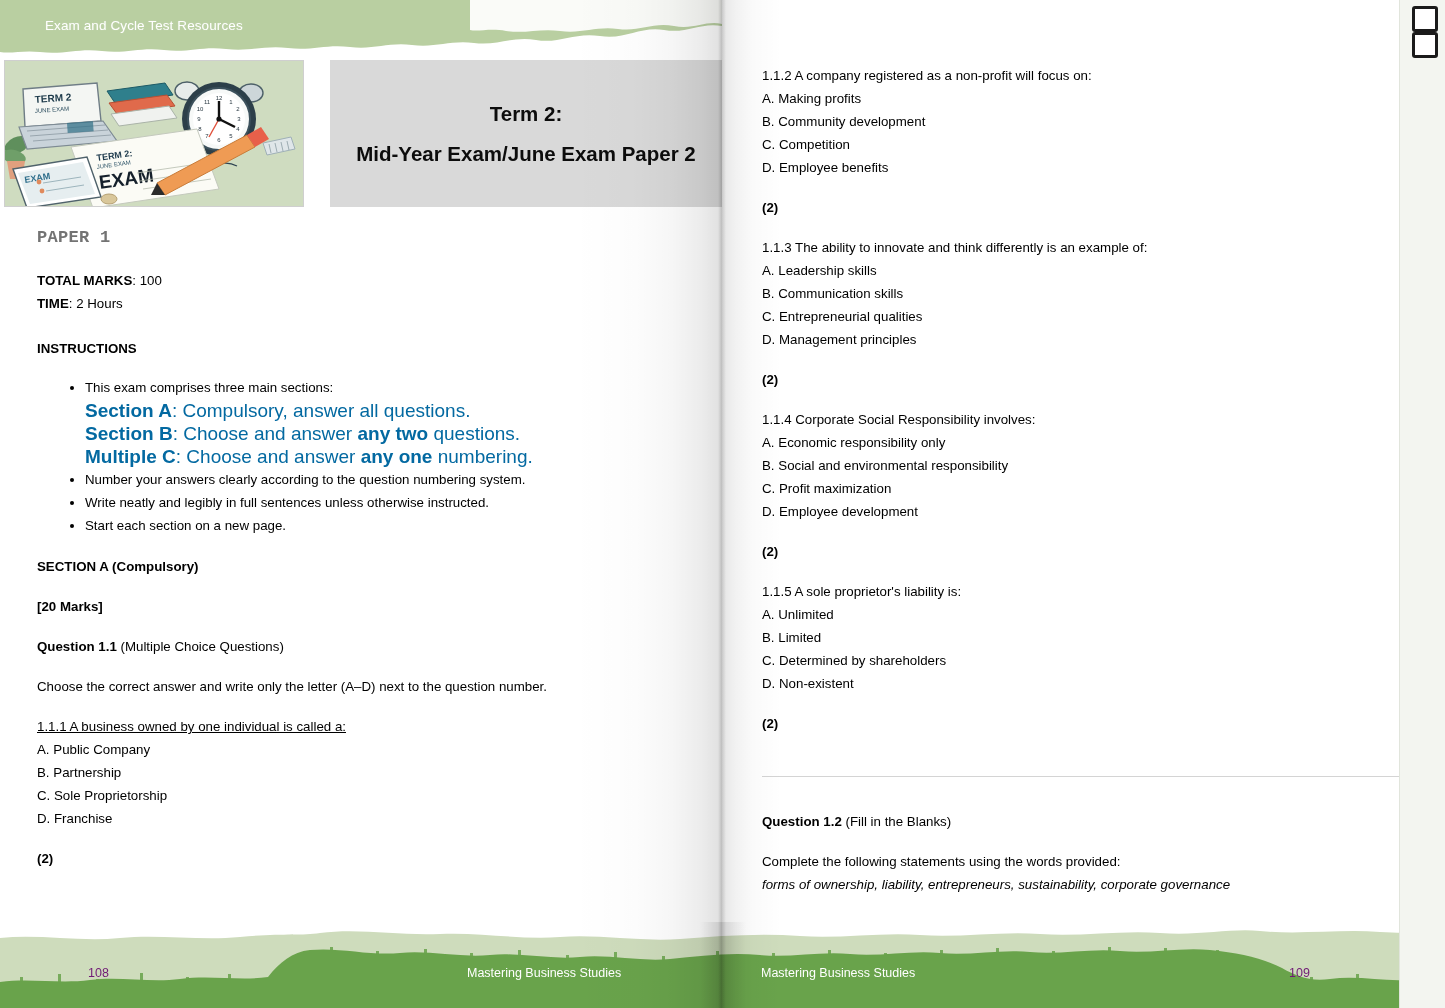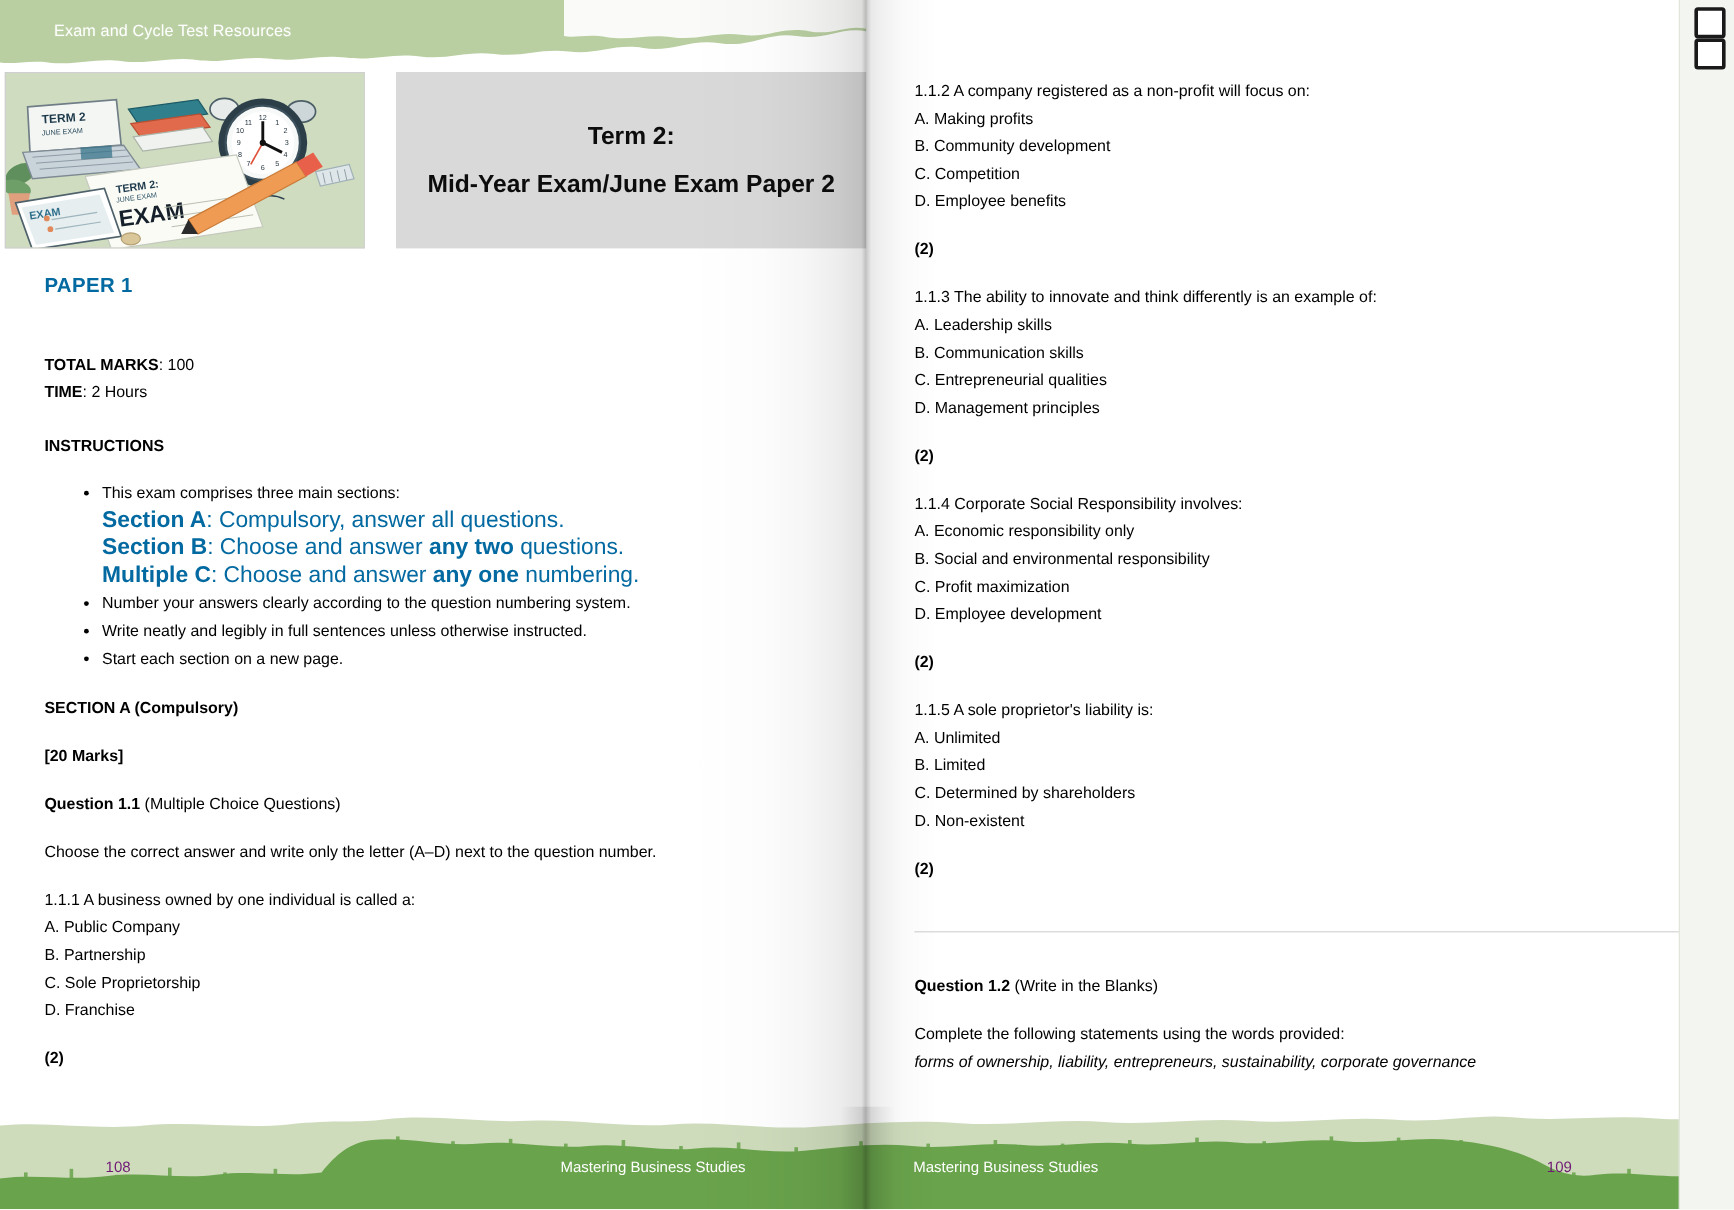--- a/index.html
+++ b/index.html
@@ -160,23 +160,24 @@
   #body-right {
     position: absolute;
     left: 40px; top: 64px;
     width: 645px;
     z-index: 10;
   }
 
   #paper-heading {
     font-size: 17px;
     font-weight: bold;
-    color: #0369a1;
+    color: #737373;
     letter-spacing: .3px;
-    margin: 0 0 44px 0;
+    margin: 0 0 22px 0;
+    font-family: Liberation Mono, monospace;
   }
 
   .t {
     font-size: 13.3px;
     color: #000000;
     line-height: 23px;
     margin: 0 0 0 0;
   }
   .gap-m { margin-bottom: 22px; }
   .b { font-weight: bold; }
@@ -405,21 +406,21 @@
         <p class="t b" style="margin-top:18px;">SECTION A (Compulsory)</p>
 
         <p class="t b" style="margin-top:17px;">[20 Marks]</p>
 
         <p class="t" style="margin-top:17px;">
           <span class="b">Question 1.1</span><span> (Multiple Choice Questions)</span>
         </p>
 
         <p class="t" style="margin-top:17px;">Choose the correct answer and write only the letter (A–D) next to the question number.</p>
 
-        <p class="t" style="margin-top:17px;">1.1.1 A business owned by one individual is called a:</p>
+        <p class="t" style="margin-top:17px;text-decoration:underline;">1.1.1 A business owned by one individual is called a:</p>
         <p class="t">A. Public Company</p>
         <p class="t">B. Partnership</p>
         <p class="t">C. Sole Proprietorship</p>
         <p class="t">D. Franchise</p>
 
         <p class="marks" style="margin-top:17px;">(2)</p>
       </div>
     </div>
 
     <div class="page" id="page-right">
@@ -462,21 +463,21 @@
         <p class="t" style="margin-top:17px;">1.1.5 A sole proprietor's liability is:</p>
         <p class="t">A. Unlimited</p>
         <p class="t">B. Limited</p>
         <p class="t">C. Determined by shareholders</p>
         <p class="t">D. Non-existent</p>
         <p class="marks" style="margin-top:17px;">(2)</p>
 
         <hr class="rule" style="margin-top:41px;">
 
         <p class="t" style="margin-top:33px;">
-          <span class="b">Question 1.2</span><span> (Write in the Blanks)</span>
+          <span class="b">Question 1.2</span><span> (Fill in the Blanks)</span>
         </p>
 
         <p class="t" style="margin-top:17px;">Complete the following statements using the words provided:</p>
         <p class="t i">forms of ownership, liability, entrepreneurs, sustainability, corporate governance</p>
       </div>
     </div>
 
     <div class="gutter" id="gutter-left"></div>
     <div class="gutter" id="gutter-seam"></div>
     <div class="gutter" id="gutter-right"></div>

